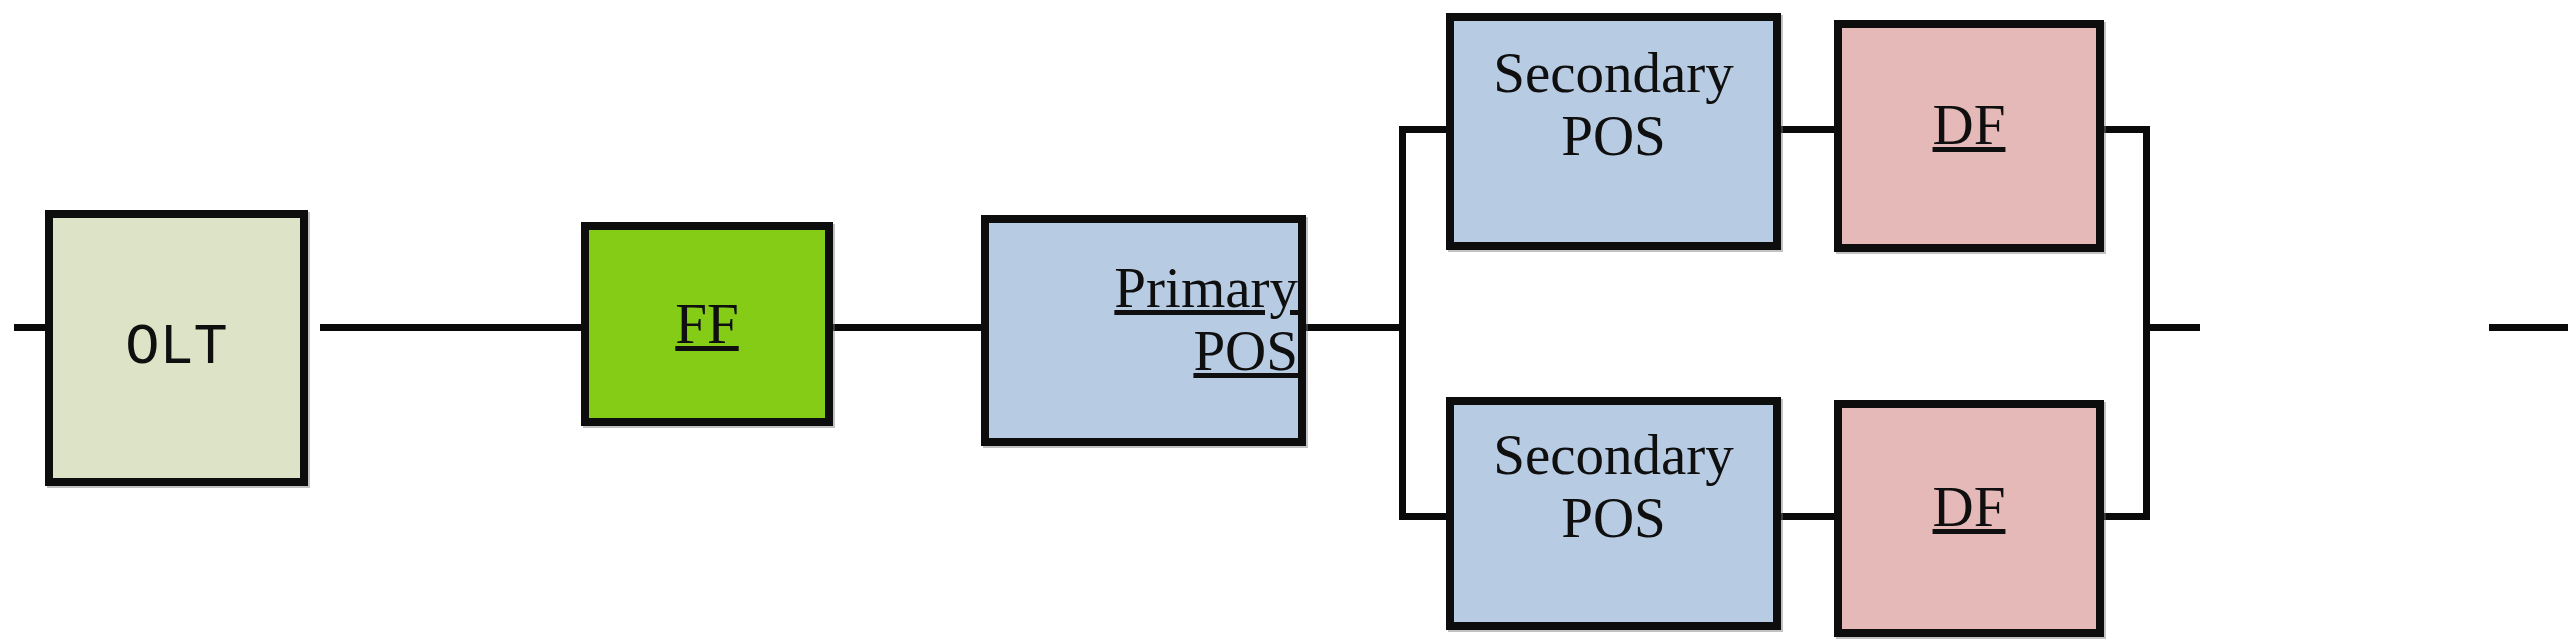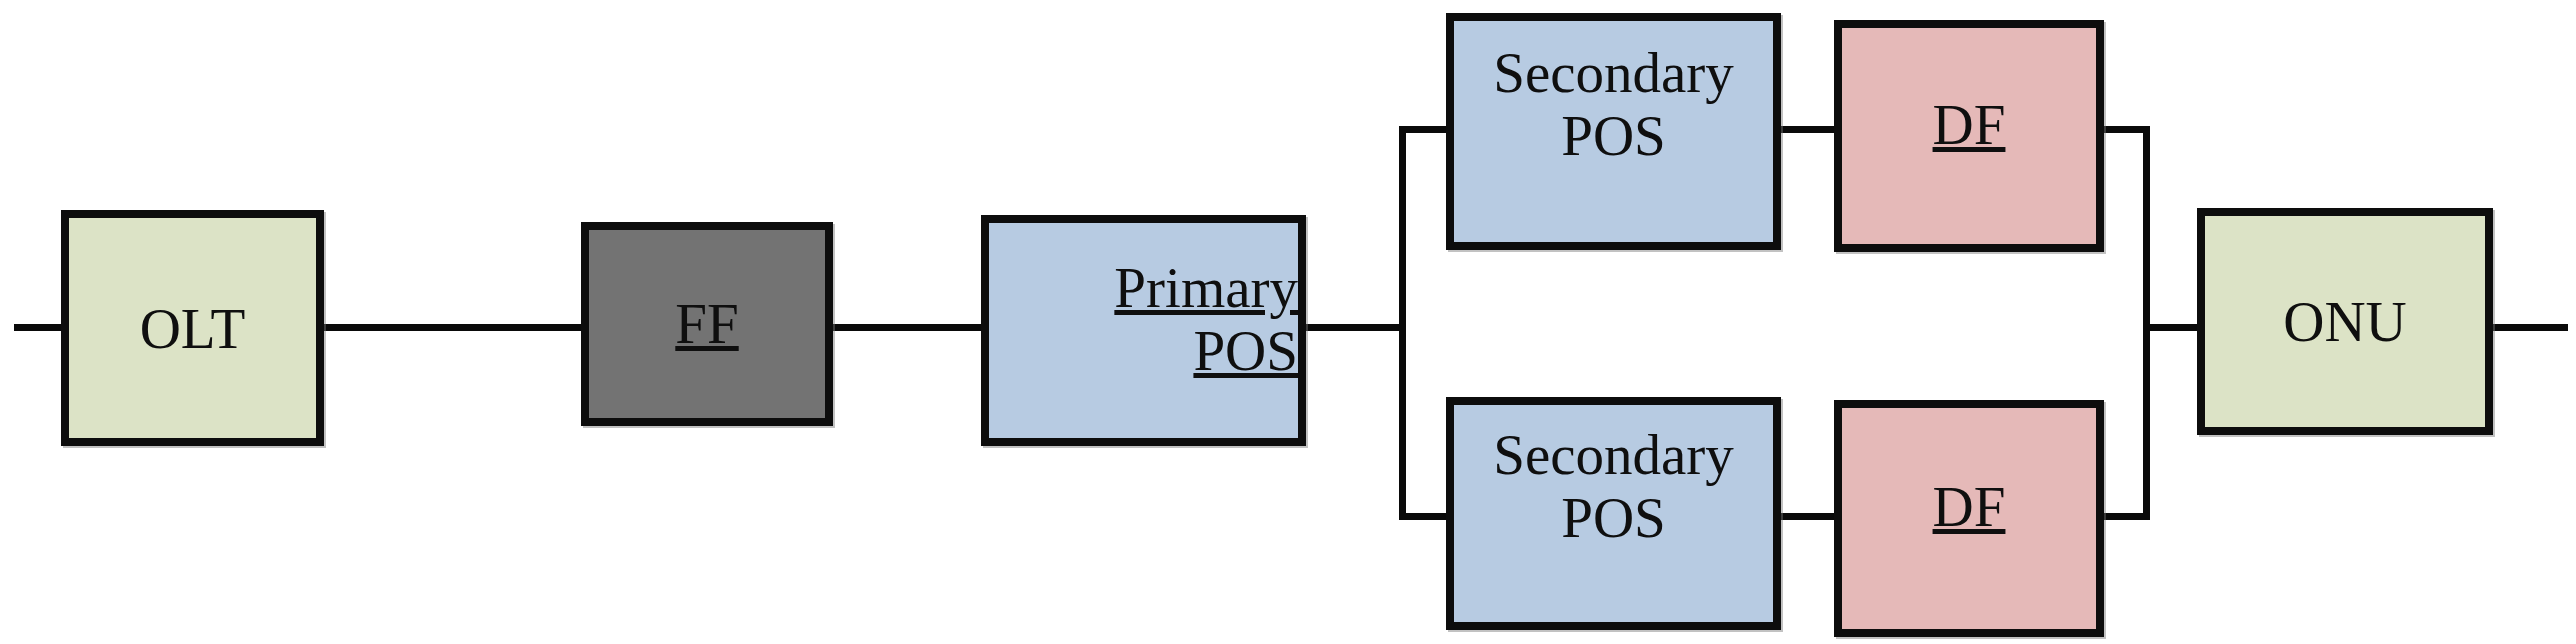--- a/index.html
+++ b/index.html
@@ -47,25 +47,25 @@
   <div class="v-line" style="left: 2143px; top: 126px; height: 393px; background-color: rgb(10, 10, 10);"></div>
 
   <div class="h-line" style="left: 1399px; top: 126px; width: 51px; background-color: rgb(10, 10, 10);"></div>
   <div class="h-line" style="left: 1777px; top: 126px; width: 61px; background-color: rgb(10, 10, 10);"></div>
   <div class="h-line" style="left: 2100px; top: 126px; width: 50px; background-color: rgb(10, 10, 10);"></div>
 
   <div class="h-line" style="left: 1399px; top: 513px; width: 51px; background-color: rgb(10, 10, 10);"></div>
   <div class="h-line" style="left: 1777px; top: 513px; width: 61px; background-color: rgb(10, 10, 10);"></div>
   <div class="h-line" style="left: 2100px; top: 513px; width: 50px; background-color: rgb(10, 10, 10);"></div>
 
-  <div class="node" style="left: 61px; top: 210px; width: 263px; height: 236px; background-color: rgb(220, 227, 198);">
+  <div class="node" style="left: 45px; top: 210px; width: 263px; height: 276px; background-color: rgb(220, 227, 198); font-family: Liberation Mono, monospace;">
     <span class="lbl">OLT</span>
   </div>
 
-  <div class="node text-high-s" style="left: 581px; top: 222px; width: 252px; height: 204px; padding-bottom: 1px; background-color: #737373;">
+  <div class="node text-high-s" style="left: 581px; top: 222px; width: 252px; height: 204px; padding-bottom: 1px; background-color: #84cc16;">
     <span class="lbl">FF</span>
   </div>
 
   <div class="node text-high-s" style="left: 981px; top: 215px; width: 325px; height: 231px; background-color: rgb(183, 203, 226); align-items: flex-end;">
     <span class="lbl">Primary</span>
     <span class="lbl">POS</span>
   </div>
 
   <div class="node text-high" style="left: 1446px; top: 13px; width: 335px; height: 237px; background-color: rgb(183, 203, 226);">
     <span class="lbl">Secondary</span>
@@ -78,18 +78,15 @@
 
   <div class="node text-high" style="left: 1446px; top: 397px; width: 335px; height: 233px; background-color: rgb(183, 203, 226);">
     <span class="lbl">Secondary</span>
     <span class="lbl">POS</span>
   </div>
 
   <div class="node text-high-s" style="left: 1834px; top: 400px; width: 270px; height: 237px; background-color: rgb(229, 185, 184);">
     <span class="lbl">DF</span>
   </div>
 
-  <div class="node" style="left: 2197px; top: 208px; width: 296px; height: 227px; background-color: rgb(220, 227, 198);">
-    <span class="lbl">ONU</span>
-  </div>
 
 </div>
 
 
 </body></html>

